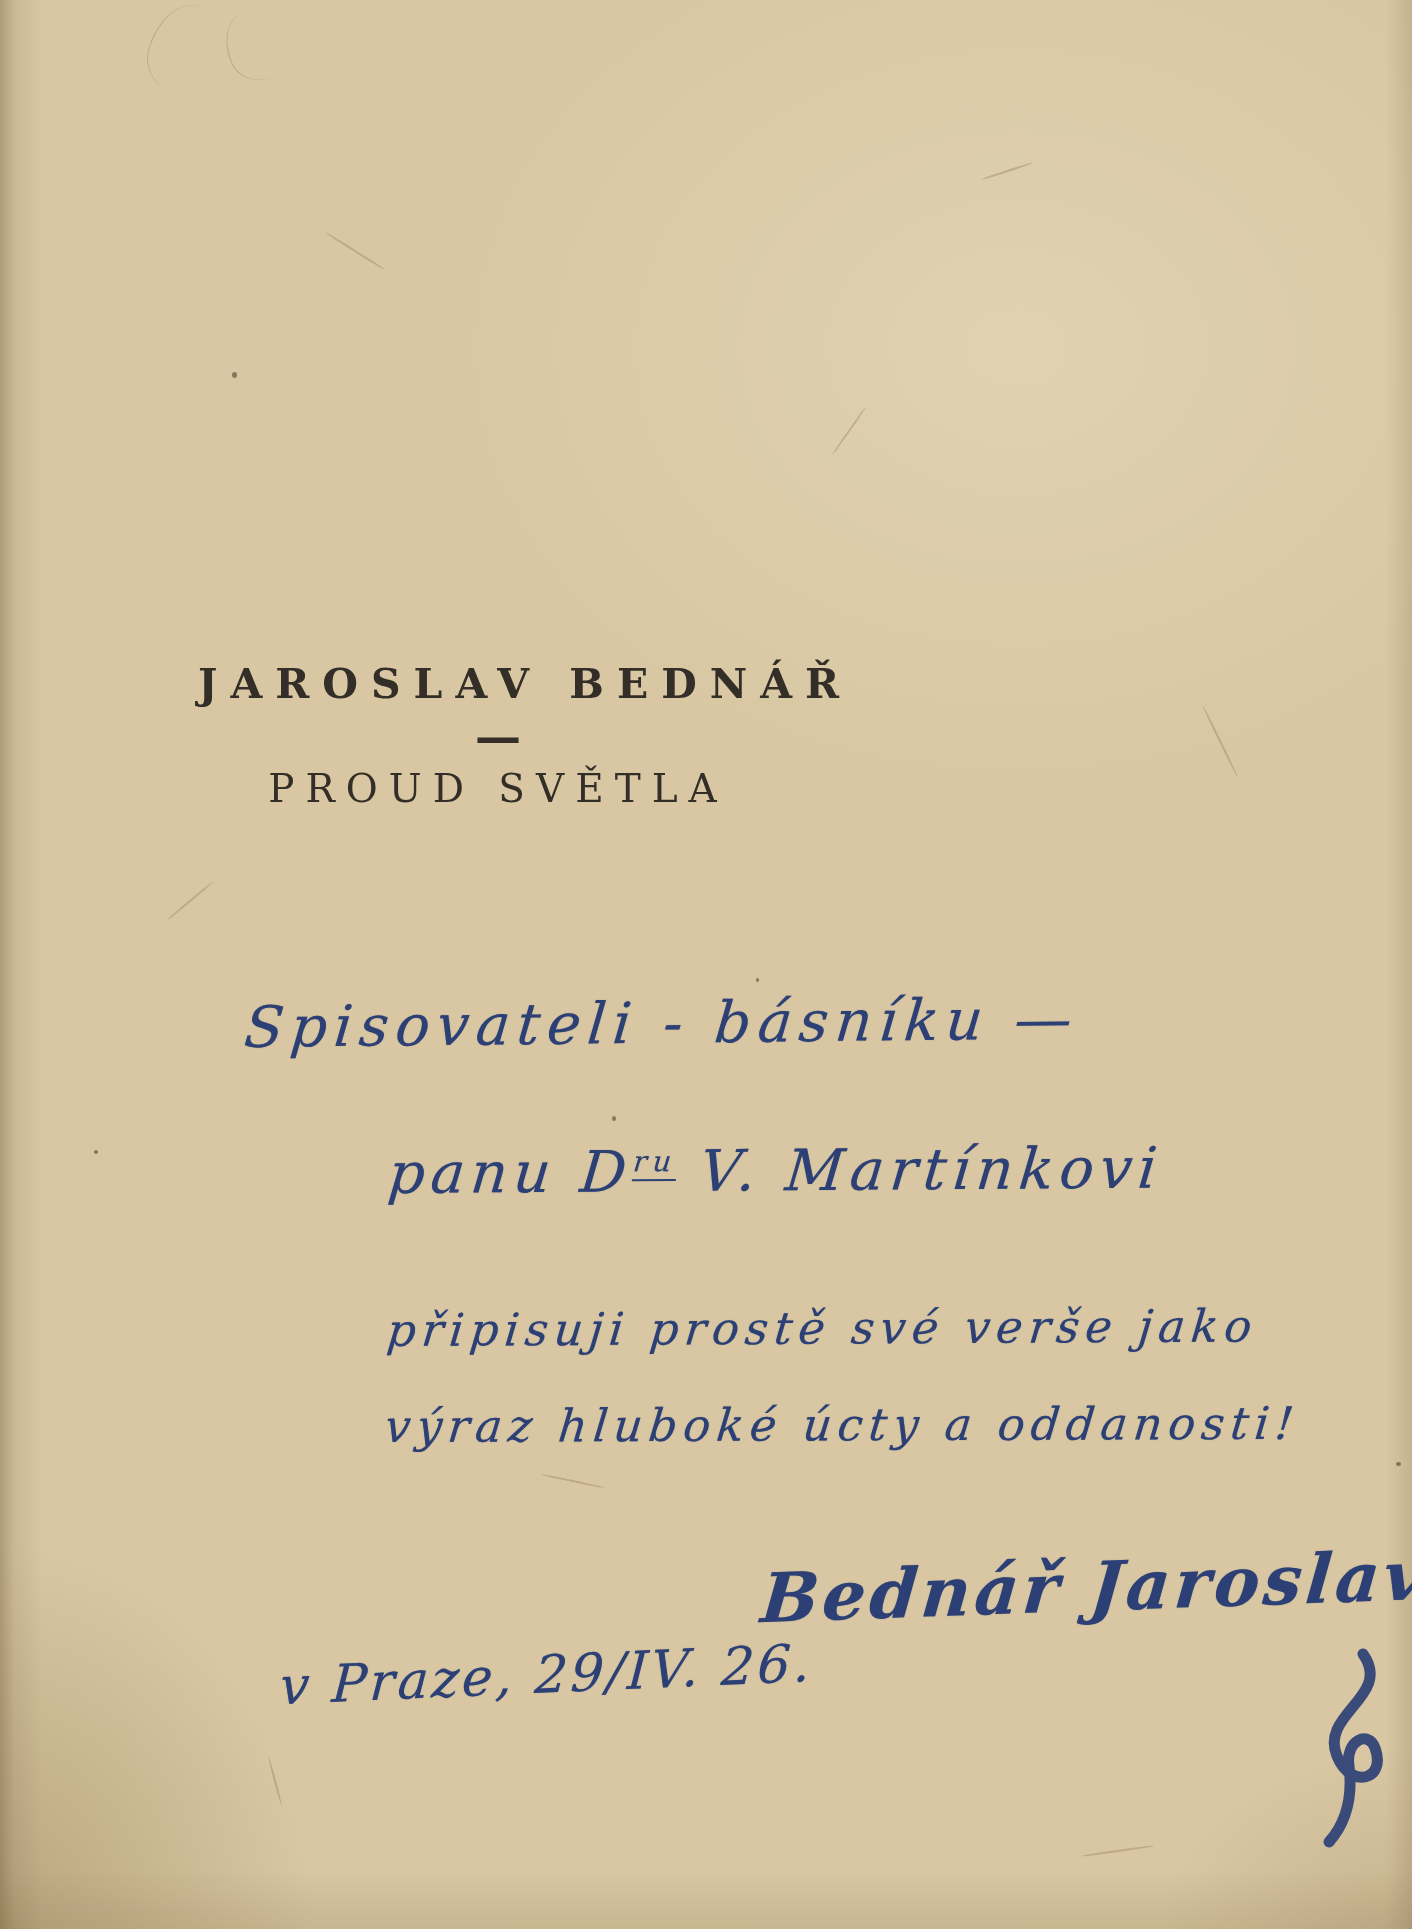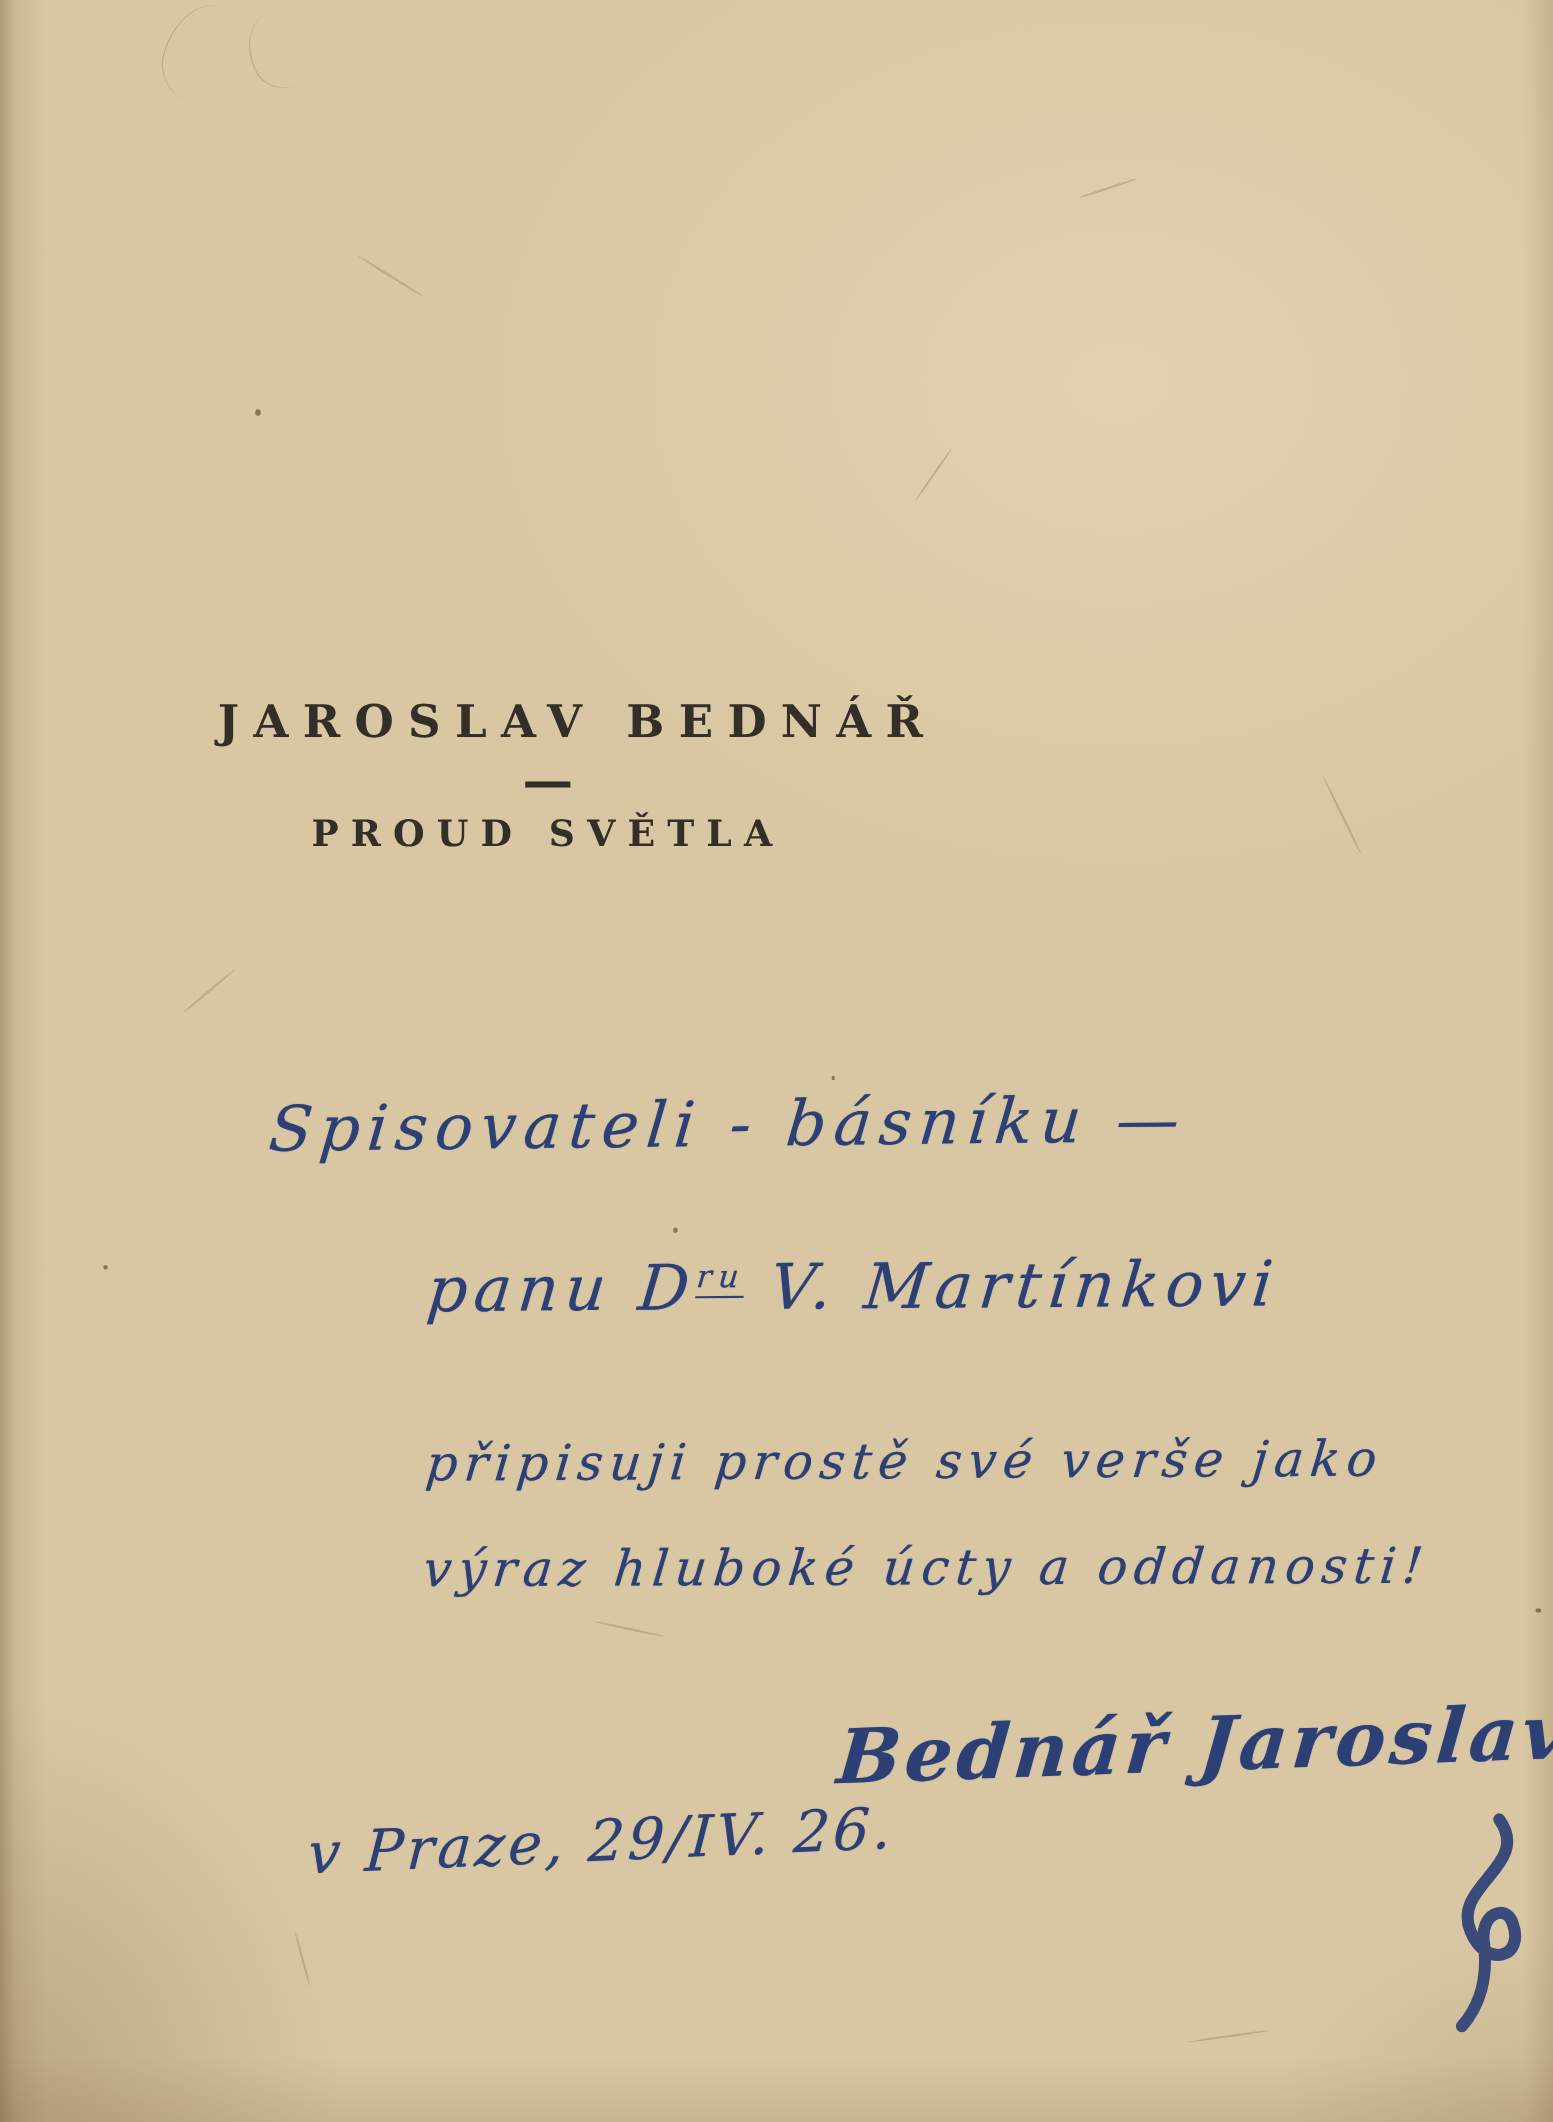--- a/index.html
+++ b/index.html
@@ -32,27 +32,28 @@
           border-radius:50% 50% 50% 50%/60% 60% 40% 40%;background:transparent;}
 
   
   .title-block{
     position:absolute; left:198px; top:632px; width:600px;
     text-align:center; color:var(--ink-print);
   }
   .title-author{
     font-size:41px; font-weight:700; letter-spacing:13px;
     white-space:nowrap;
+    margin-top:28px;
   }
   .title-sep{
     display:block; margin:14px auto 10px auto;
     font-size:46px; font-weight:700; line-height:30px; height:34px;
   }
   .title-name{
-    font-size:33px; font-weight:700; letter-spacing:11px;
+    font-size:39px; font-weight:400; letter-spacing:11px;
     white-space:nowrap;
   }
 
   
   .hand{
     position:absolute;
     font-family:"DejaVu Serif", serif;
     font-style:italic;
     color:var(--ink-hand);
     white-space:nowrap;

